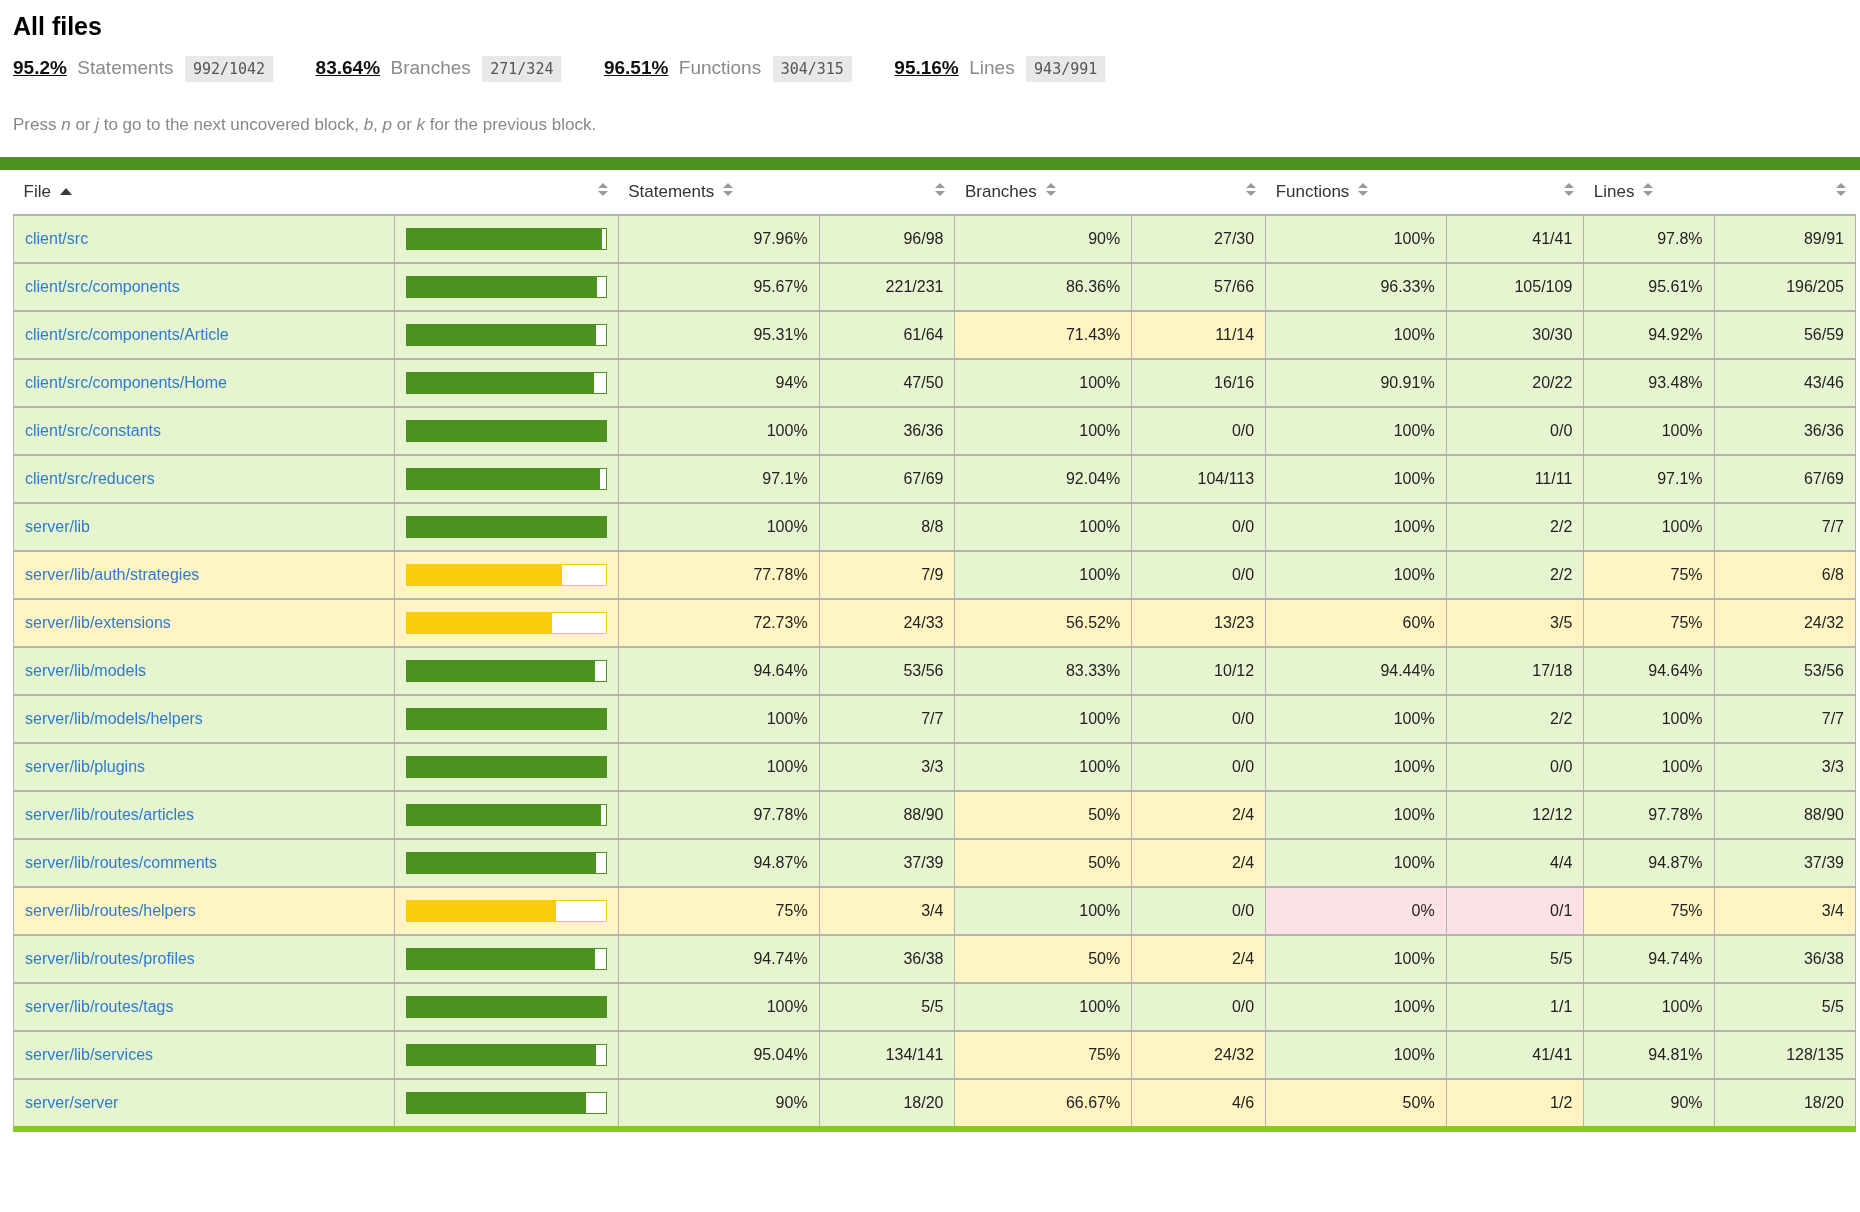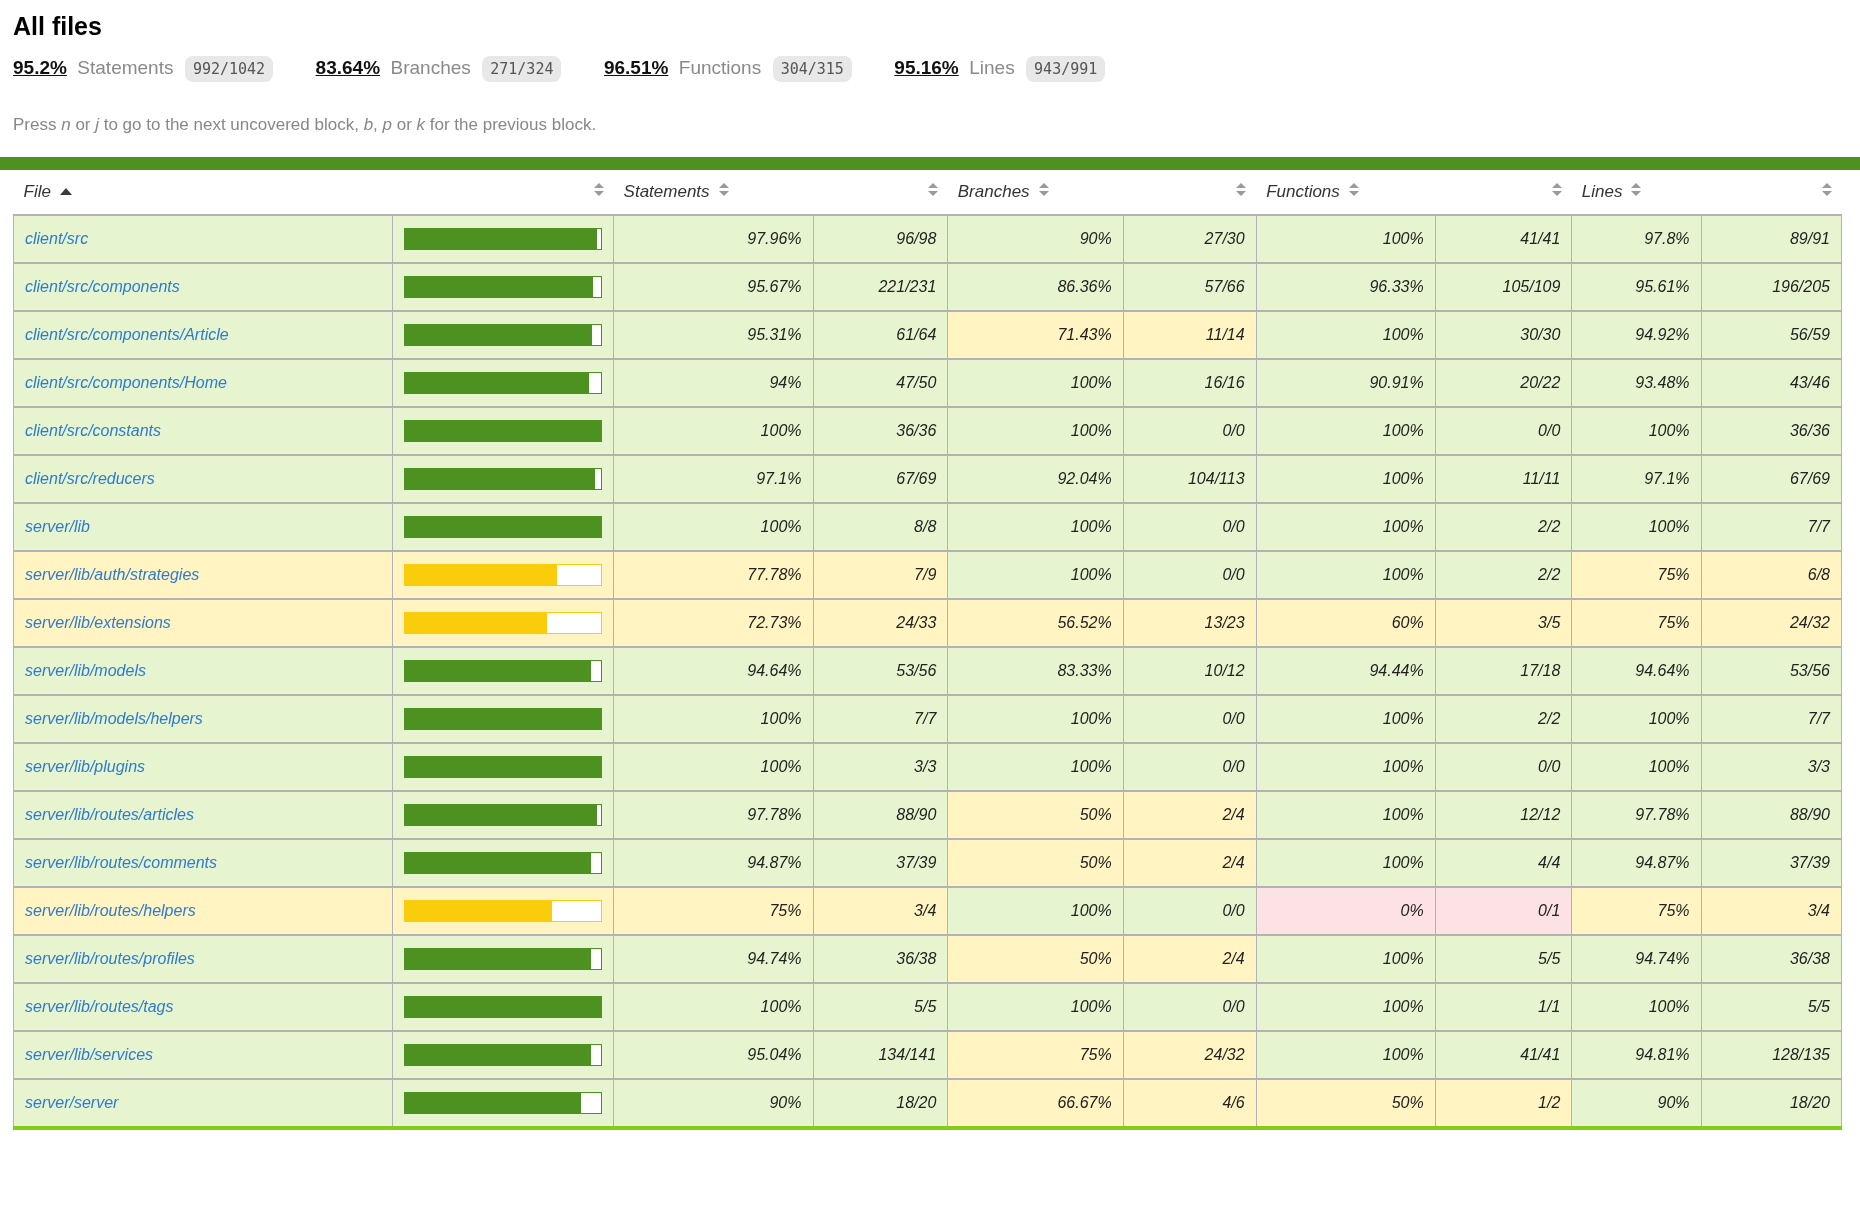--- a/index.html
+++ b/index.html
@@ -19,27 +19,27 @@
   .metrics { margin: 0 0 4px 0; }
   .metric { display: inline-block; margin-right: 38px; }
   .metric .pct { font-weight: bold; font-size: 19px; color: #111; text-decoration: underline; }
   .metric .label { font-size: 19px; color: #8a8a8a; margin: 0 7px 0 6px; }
   .fraction {
     font-family: "DejaVu Sans Mono", "Liberation Mono", monospace;
     font-size: 15px;
     color: #555;
     background: #e8e8e8;
     padding: 4px 8px;
-    border-radius: 8px;
+    border-radius: 0;
   }
   .hint { color: #888; font-size: 17px; margin: 36px 0 22px 0; }
   .hint em { font-style: italic; }
   .status-line { height: 13px; background: #4d9221; width: 100%; }
 
-  .table-wrap { padding: 0 18px 4px 13px; font-style: italic; }
+  .table-wrap { padding: 0 4px 4px 13px; }
   table.coverage {
     width: 100%;
     border-collapse: collapse;
     table-layout: fixed;
   }
   th {
     font-weight: normal;
     color: #333;
     font-size: 17px;
     text-align: left;
@@ -50,21 +50,21 @@
   th.right { text-align: right; }
   tbody td {
     padding: 12px 11px;
     font-size: 16px;
     border-right: 1px solid #b3b3b3;
     overflow: hidden;
     white-space: nowrap;
   }
   tbody td:first-child { border-left: 1px solid #b3b3b3; }
   tbody tr { border-top: 2px solid #b3b3b3; }
-  tbody tr:last-child { border-bottom: 4px solid #84cc16; margin-top: 40px; }
+  tbody tr:last-child { border-bottom: 6px solid #84cc16; margin-top: 40px; }
 
   td.high  { background: #e6f5d0; }
   td.medium{ background: #fff4c2; }
   td.low   { background: #fce1e5; }
 
   td.pct, td.abs { text-align: right; color: #222; }
   td.file a { color: #2e7bcf; text-decoration: none; font-size: 16px; }
 
   .chart {
     height: 22px;

